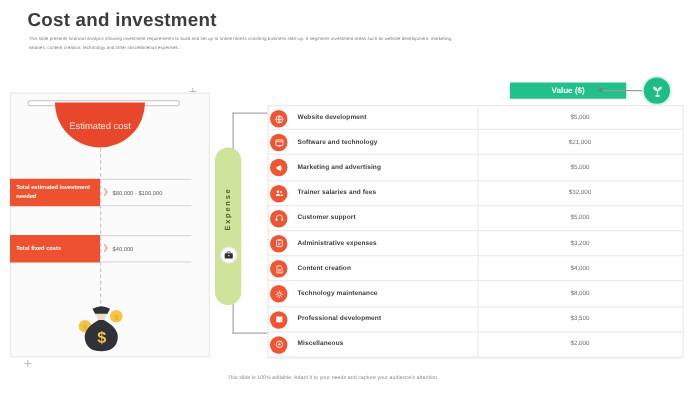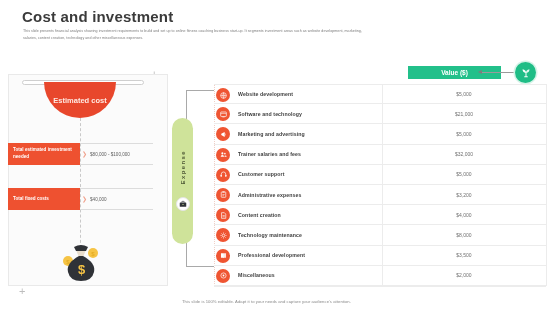--- a/index.html
+++ b/index.html
@@ -41,21 +41,21 @@
   }
   .semi-circle {
     position: absolute; left: 44px; top: 82px;
     width: 72px; height: 36px;
     background: #e8472c;
     border-radius: 0 0 72px 72px;
     display: flex; align-items: center; justify-content: center;
     padding-top: 3px;
   }
   .semi-circle span {
-    color: #ffe9e2; font-size: 7.5px; font-weight: 700;
+    color: #ffe9e2; font-size: 7.5px; font-weight: 400;
     text-align: center; line-height: 1.35;
   }
   .dashed-v {
     position: absolute; left: 79.5px; top: 118px;
     width: 0; height: 130px;
     border-left: 1px dashed #c9c9c9;
   }
 
   .metric { position: absolute; height: 22px; }
   .metric-1 { left: 8px; top: 143px; width: 145px; }

